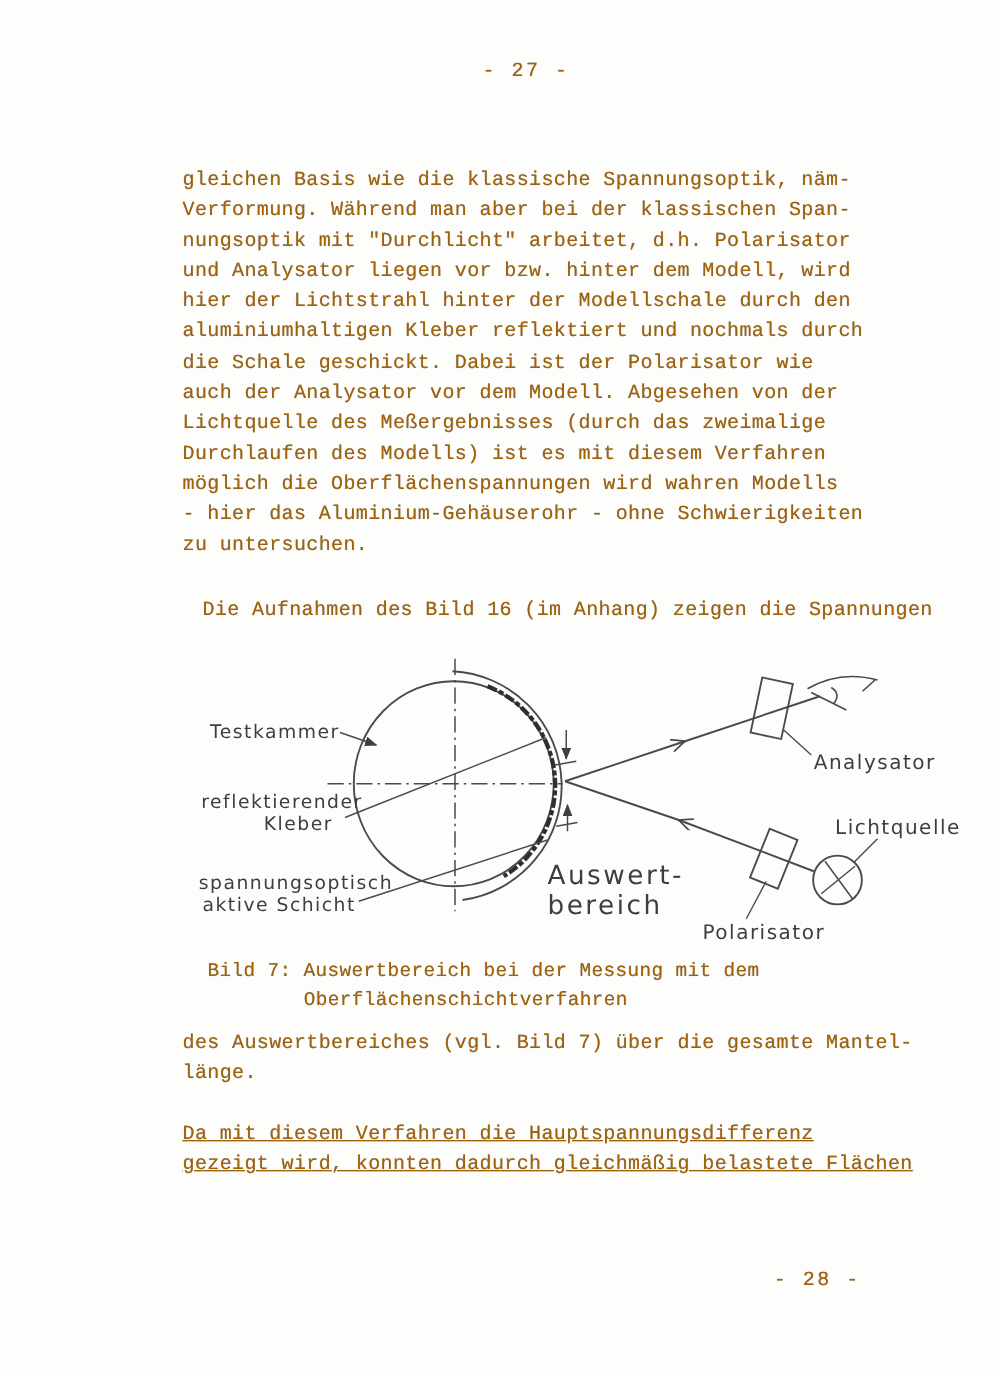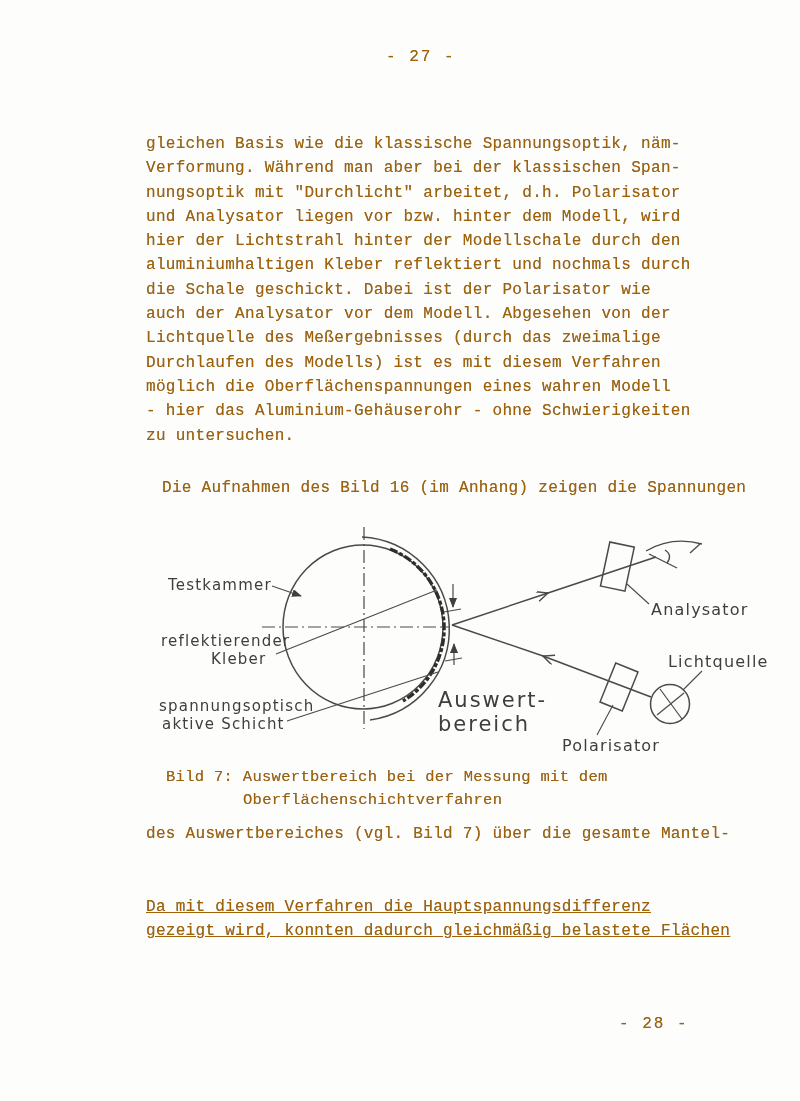--- a/index.html
+++ b/index.html
@@ -34,21 +34,21 @@
     <div class="ln">gleichen Basis wie die klassische Spannungsoptik, näm-</div>
     <div class="ln">Verformung. Während man aber bei der klassischen Span-</div>
     <div class="ln">nungsoptik mit "Durchlicht" arbeitet, d.h. Polarisator</div>
     <div class="ln">und Analysator liegen vor bzw. hinter dem Modell, wird</div>
     <div class="ln">hier der Lichtstrahl hinter der Modellschale durch den</div>
     <div class="ln">aluminiumhaltigen Kleber reflektiert und nochmals durch</div>
     <div class="ln">die Schale geschickt. Dabei ist der Polarisator wie</div>
     <div class="ln">auch der Analysator vor dem Modell. Abgesehen von der</div>
     <div class="ln">Lichtquelle des Meßergebnisses (durch das zweimalige</div>
     <div class="ln">Durchlaufen des Modells) ist es mit diesem Verfahren</div>
-    <div class="ln">möglich die Oberflächenspannungen eines wahren Modell</div>
+    <div class="ln">möglich die Oberflächenspannungen wird wahren Modells</div>
     <div class="ln">- hier das Aluminium-Gehäuserohr - ohne Schwierigkeiten</div>
     <div class="ln">zu untersuchen.</div>
   </div>
 
   <div class="para" style="left:162px; top:476px;">
     <div class="ln">Die Aufnahmen des Bild 16 (im Anhang) zeigen die Spannungen</div>
   </div>
 
   <svg class="figure" width="800" height="1101" viewBox="0 0 800 1101">
     <defs>
@@ -114,20 +114,21 @@
     <text class="lblR" x="651" y="615">Analysator</text>
     <text class="lblR" x="668" y="667">Lichtquelle</text>
     <text class="lblR" x="562" y="751">Polarisator</text>
   </svg>
 
   <div class="cap" style="left:166px; top:768px;">Bild 7: Auswertbereich bei der Messung mit dem</div>
   <div class="cap" style="left:243px; top:791px;">Oberflächenschichtverfahren</div>
 
   <div class="para" style="left:146px; top:822px;">
     <div class="ln">des Auswertbereiches (vgl. Bild 7) über die gesamte Mantel-</div>
+    <div class="ln">länge.</div>
   </div>
 
   <div class="para" style="left:146px; top:895px;text-decoration:underline;">
     <div class="ln">Da mit diesem Verfahren die Hauptspannungsdifferenz</div>
     <div class="ln">gezeigt wird, konnten dadurch gleichmäßig belastete Flächen</div>
   </div>
 
   <div class="pagenum" style="left:619px; top:1015px;">- 28 -</div>
 
 </div>

